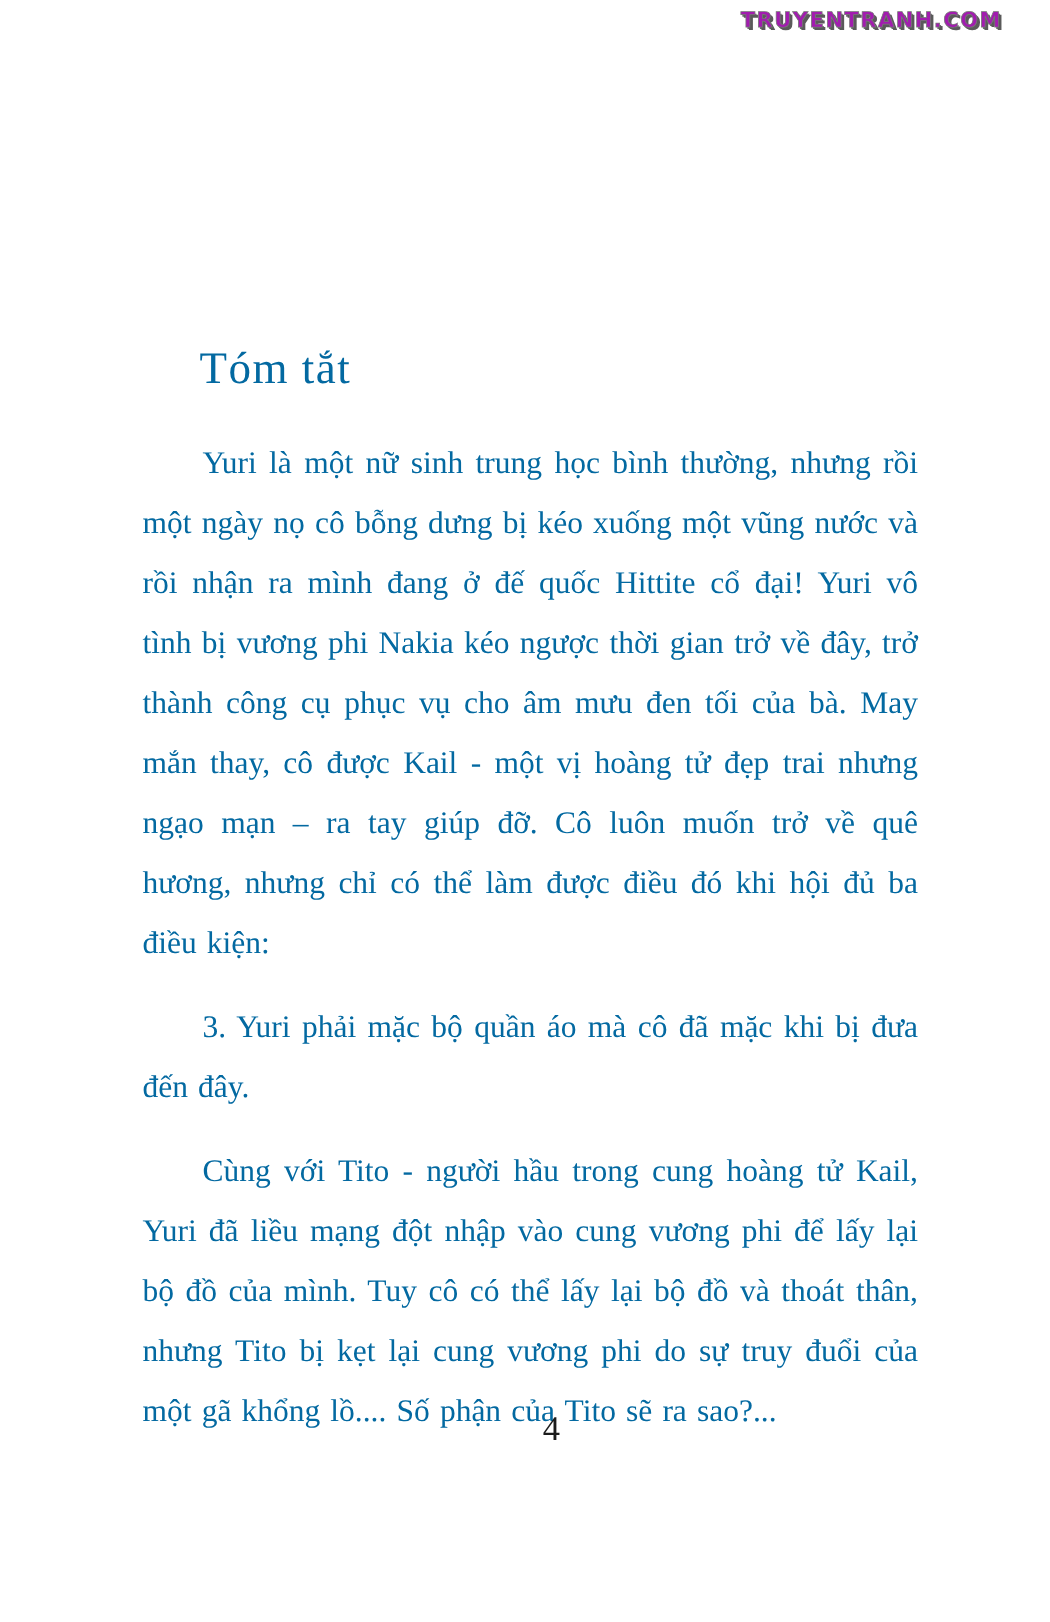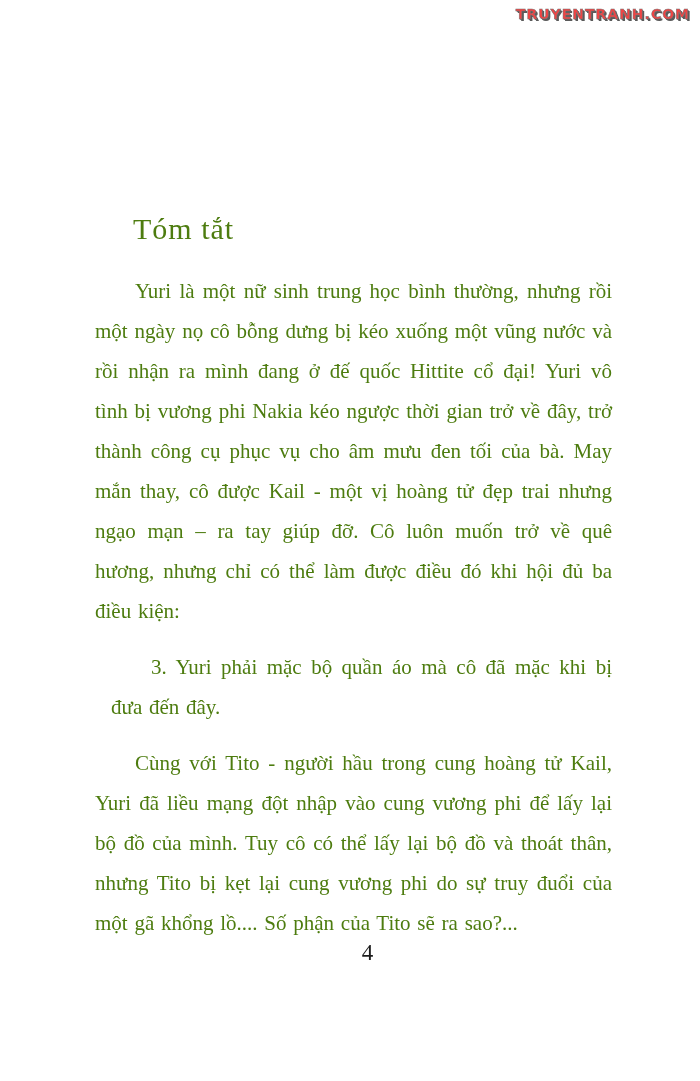--- a/index.html
+++ b/index.html
@@ -10,56 +10,56 @@
     width: 700px;
     height: 1081px;
     position: relative;
     background: #ffffff;
     overflow: hidden;
     font-family: "Liberation Serif", serif;
   }
   .watermark {
     position: absolute;
     top: 6px;
-    right: 10px;
+    right: 32px;
     font-family: "DejaVu Sans", sans-serif;
     font-weight: bold;
     font-size: 14px;
     letter-spacing: 1px;
-    color: #ef4444;
+    color: #a21caf;
     -webkit-text-stroke: 0.5px #777777;
     text-shadow: 2px 2px 0 #5a5a5a, 1px 1px 0 #6e6e6e;
     user-select: none;
   }
   .content {
     position: absolute;
-    top: 211px;
+    top: 228px;
     left: 95px;
     width: 517px;
-    color: #4d7c0f;
+    color: #0369a1;
   }
   .title {
     font-size: 30px;
     font-weight: 500;
     line-height: 36px;
     margin: 0 0 24px 0;
     text-indent: 38px;
     letter-spacing: 1px;
   }
   .content p {
     font-size: 21px;
     line-height: 40px;
     text-align: justify;
     text-indent: 40px;
     word-spacing: 1.5px;
     margin: 0;
   }
   p.para-intro   { margin-bottom: 16px; }
   p.cond         { margin-bottom: 7px; }
-  p.cond-last    { margin-bottom: 16px; margin-left: 16px; }
+  p.cond-last    { margin-bottom: 16px; }
   p.para-closing { margin-bottom: 0; }
   .page-number {
     position: absolute;
     top: 940px;
     left: 95px;
     width: 517px;
     padding-left: 28px;
     box-sizing: border-box;
     text-align: center;
     font-size: 23px;

